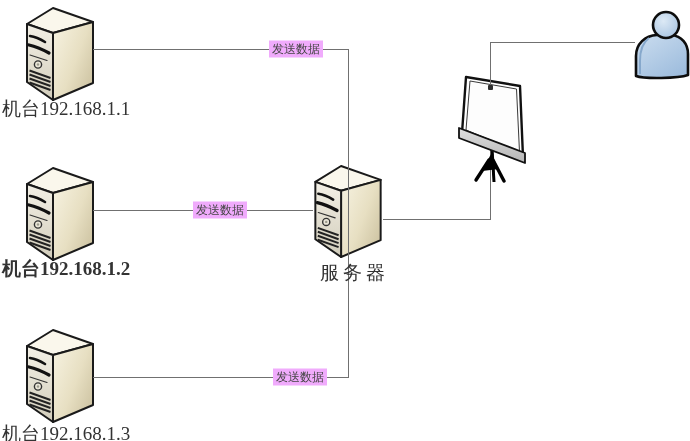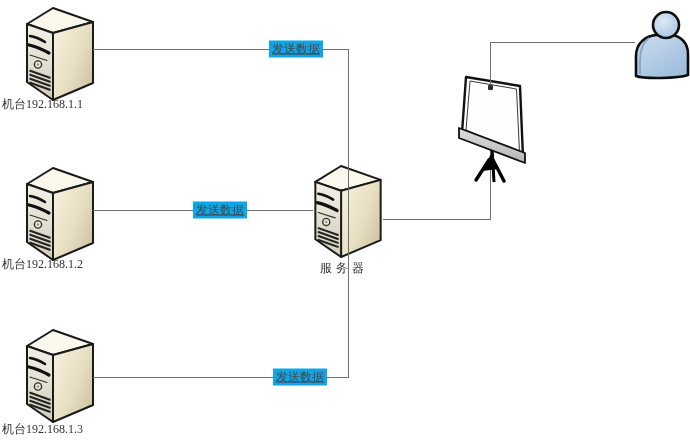--- a/index.html
+++ b/index.html
@@ -6,26 +6,26 @@
   .canvas{
     position:relative;width:690px;height:441px;background:#ffffff;
     font-family:"Liberation Serif","DejaVu Serif",serif;overflow:hidden;
   }
   .seg{position:absolute;background:#707070;z-index:3;}
   .seg.under{z-index:1;}
   .seg.over{z-index:4;}
   .endpoint-dot{position:absolute;width:5px;height:5px;background:#2e2e2e;border-radius:1px;z-index:4;}
   .icon-abs{position:absolute;z-index:2;}
   .node-label{
-    position:absolute;color:#333333;font-size:12px;white-space:nowrap;z-index:5;
+    position:absolute;color:#333333;font-size:19px;white-space:nowrap;z-index:5;
   }
   .server-label{letter-spacing:4px;}
   .edge-label{
-    position:absolute;transform:translate(-50%,-50%);background:#0ea5e9;
-    color:#454545;font-size:12px;padding:0 3px;white-space:nowrap;z-index:5;text-decoration:underline;
+    position:absolute;transform:translate(-50%,-50%);background:#f0abfc;
+    color:#454545;font-size:12px;padding:0 3px;white-space:nowrap;z-index:5;
   }
 </style>
 </head>
 <body>
 
 <div class="canvas">
 
   <svg width="0" height="0" style="position:absolute">
     <defs>
       <linearGradient id="gFront" x1="0" y1="0" x2="0" y2="1">
@@ -100,21 +100,21 @@
     <polygon points="9,60 75,85 75,95 9,70" fill="url(#gBar)" stroke="#111" stroke-width="1.8" stroke-linejoin="round"></polygon>
   </svg>
 
   <svg class="icon-abs" style="left:628px;top:4px;" width="62" height="76" viewBox="0 0 62 76">
     <path d="M 8,72 L 8,52 C 8,40 17,31.5 29,31 L 43,31 C 54,32 60,40 60,50 L 60,71 C 50,74.5 16,75 8,72 Z" fill="url(#gBody)" stroke="#0d0d0d" stroke-width="2.6" stroke-linejoin="round"></path>
     <path d="M 21,34 C 14,39 12,47 12,57 L 12,70" fill="none" stroke="#86a8cc" stroke-width="2"></path>
     <circle cx="38" cy="21" r="13" fill="url(#gHead)" stroke="#0d0d0d" stroke-width="2.6"></circle>
   </svg>
 
   <div class="node-label" style="left:2px;top:96px;">机台192.168.1.1</div>
-  <div class="node-label" style="left:2px;top:256px;">机台192.168.1.2</div>
+  <div class="node-label" style="left:2px;top:256px;font-weight:bold;">机台192.168.1.2</div>
   <div class="node-label" style="left:2px;top:421px;">机台192.168.1.3</div>
   <div class="node-label server-label" style="left:320px;top:260px;font-family:Liberation Mono, monospace;">服务器</div>
 
   <div class="edge-label" style="left:296px;top:49px;">发送数据</div>
   <div class="edge-label" style="left:220px;top:210px;">发送数据</div>
   <div class="edge-label" style="left:300px;top:377px;">发送数据</div>
 
 </div>
 
 </body></html>

